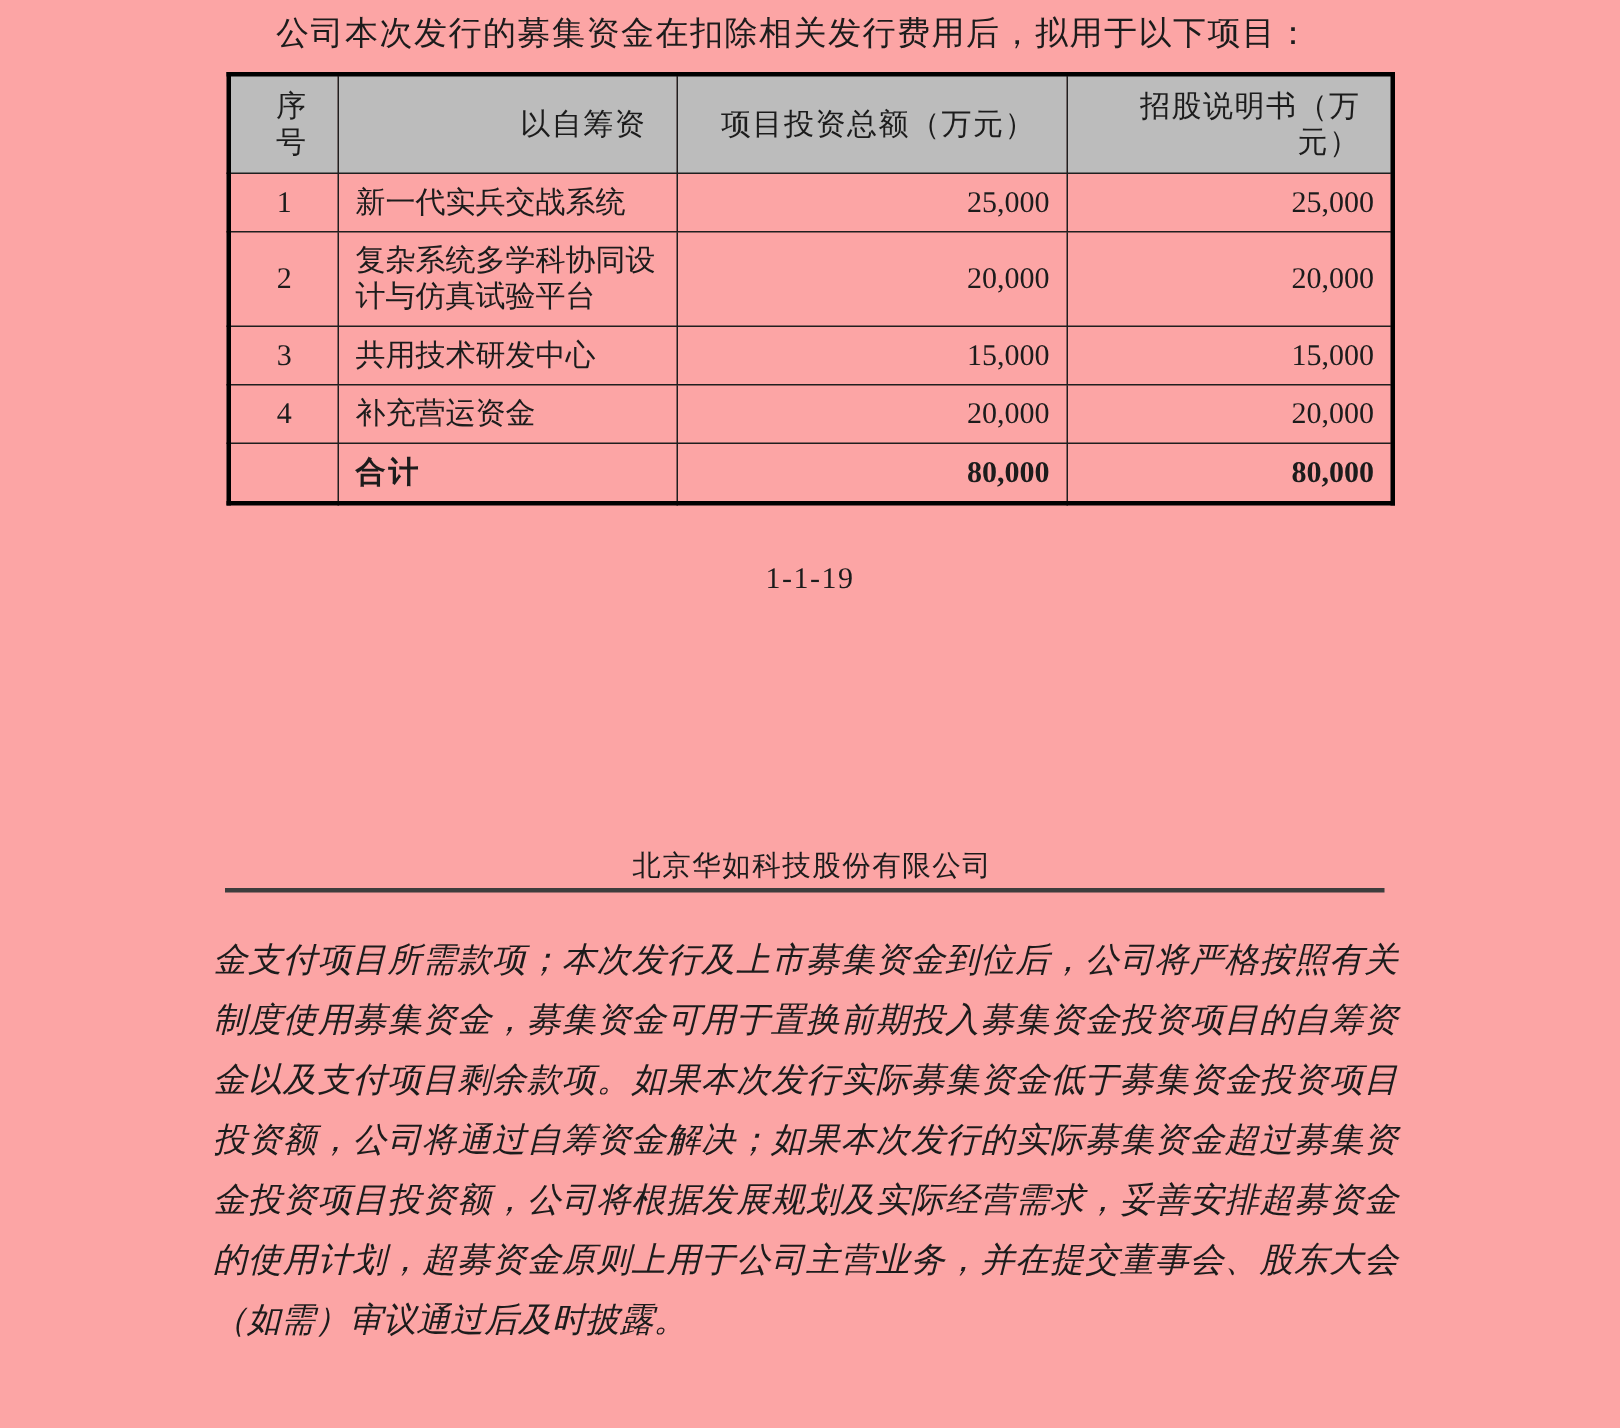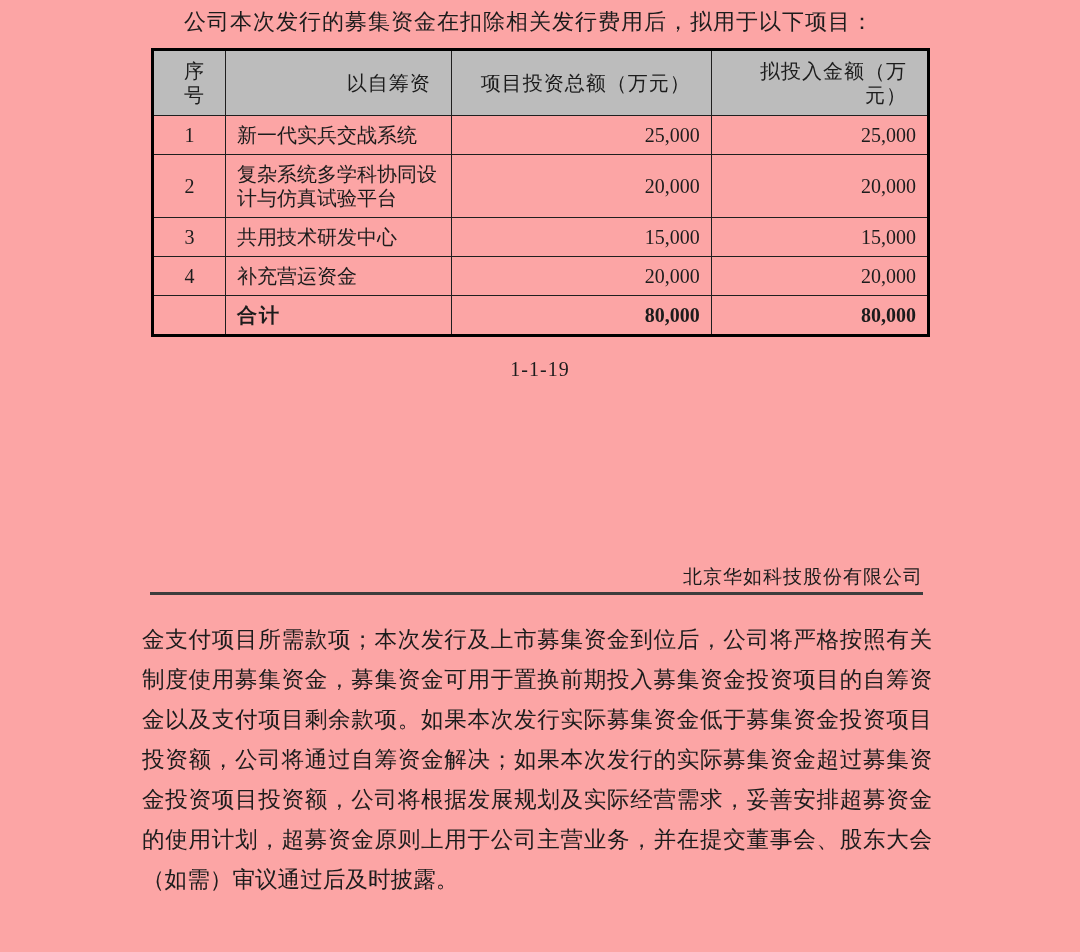--- a/index.html
+++ b/index.html
@@ -43,40 +43,41 @@
   .fund-table td.c-name { text-align: left; }
   .fund-table td.c-num  { text-align: right; }
   .fund-table tr.total-row td { font-weight: bold; }
   .fund-table tr.total-row td.c-name { text-align: left; letter-spacing: 2px; }
   .after-paragraph {
     position: absolute; left: 140px; top: 301px; width: 800px;
     font-size: 22px; line-height: 32px;
     text-indent: 2em; letter-spacing: 1px;
   }
   .page-number {
-    position: absolute; left: 140px; top: 358px; width: 800px;
+    position: absolute; left: 140px; top: 375px; width: 800px;
     font-size: 20px; text-align: center; letter-spacing: 1px;
   }
 
   
   .page-header {
     position: absolute; left: 150px; top: 564px; width: 773px;
-    display: flex; justify-content: flex-end; align-items: flex-end;
+    display: flex; justify-content: center; align-items: flex-end;
     font-size: 19px; letter-spacing: 1px;
   }
   .page-header .hdr-left { padding-left: 10px; }
   .header-rule {
     position: absolute; left: 150px; top: 592px; width: 773px;
     height: 3px; background: #3d3d3d;
   }
   .body-paragraph {
     position: absolute; left: 142px; top: 620px; width: 790px;
     font-size: 22.6px; line-height: 40px;
     text-align: justify;
     text-justify: inter-character;
+    font-style: italic;
     -webkit-text-justify: inter-character;
   }
 </style>
 </head>
 <body>
 
 <div class="doc">
 
   <p class="intro-paragraph">公司本次发行的募集资金在扣除相关发行费用后，拟用于以下项目：</p>
 
@@ -85,21 +86,21 @@
       <col style="width:9.4%">
       <col style="width:29.1%">
       <col style="width:33.5%">
       <col style="width:28.0%">
     </colgroup>
     <thead>
       <tr>
         <th>序号</th>
         <th>以自筹资</th>
         <th>项目投资总额（万元）</th>
-        <th>拟投入金额（万元）</th>
+        <th>招股说明书（万元）</th>
       </tr>
     </thead>
     <tbody>
       <tr>
         <td class="c-no">1</td>
         <td class="c-name">新一代实兵交战系统</td>
         <td class="c-num">25,000</td>
         <td class="c-num">25,000</td>
       </tr>
       <tr>

